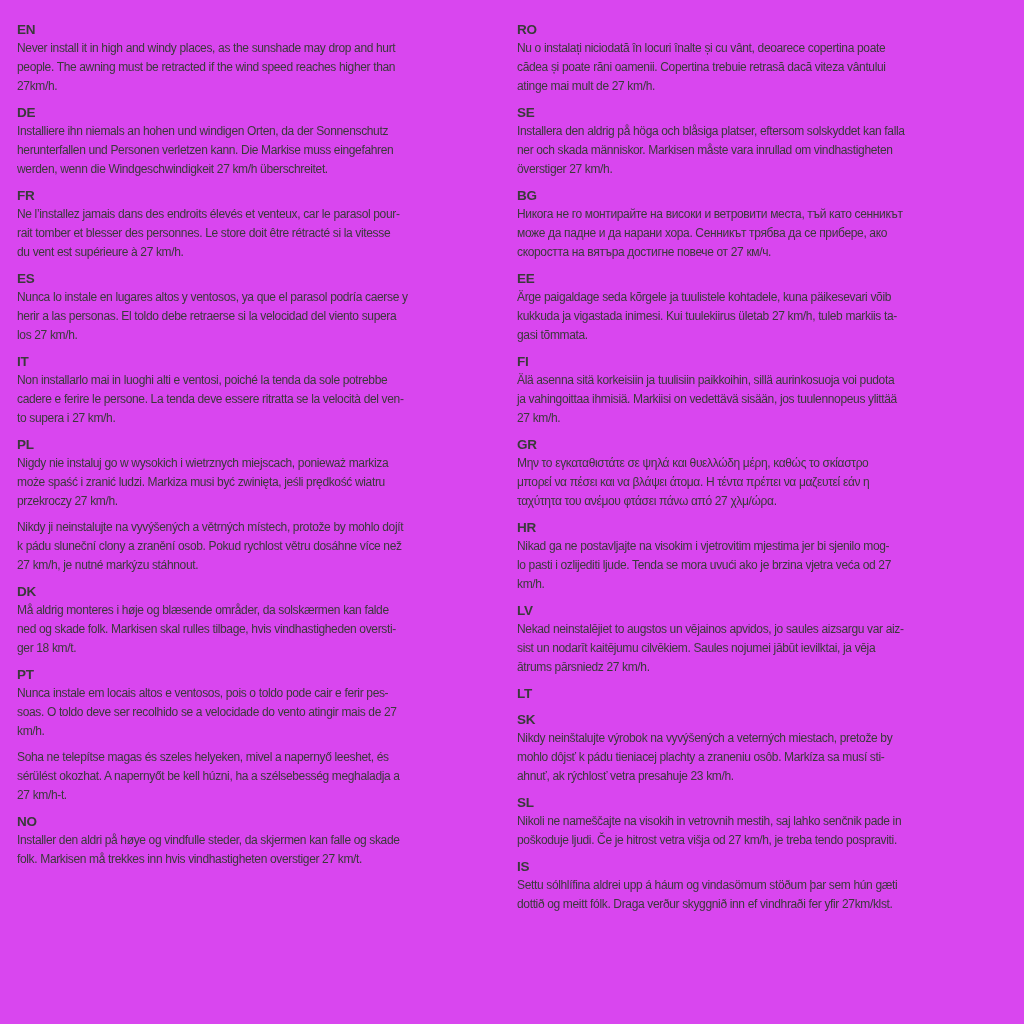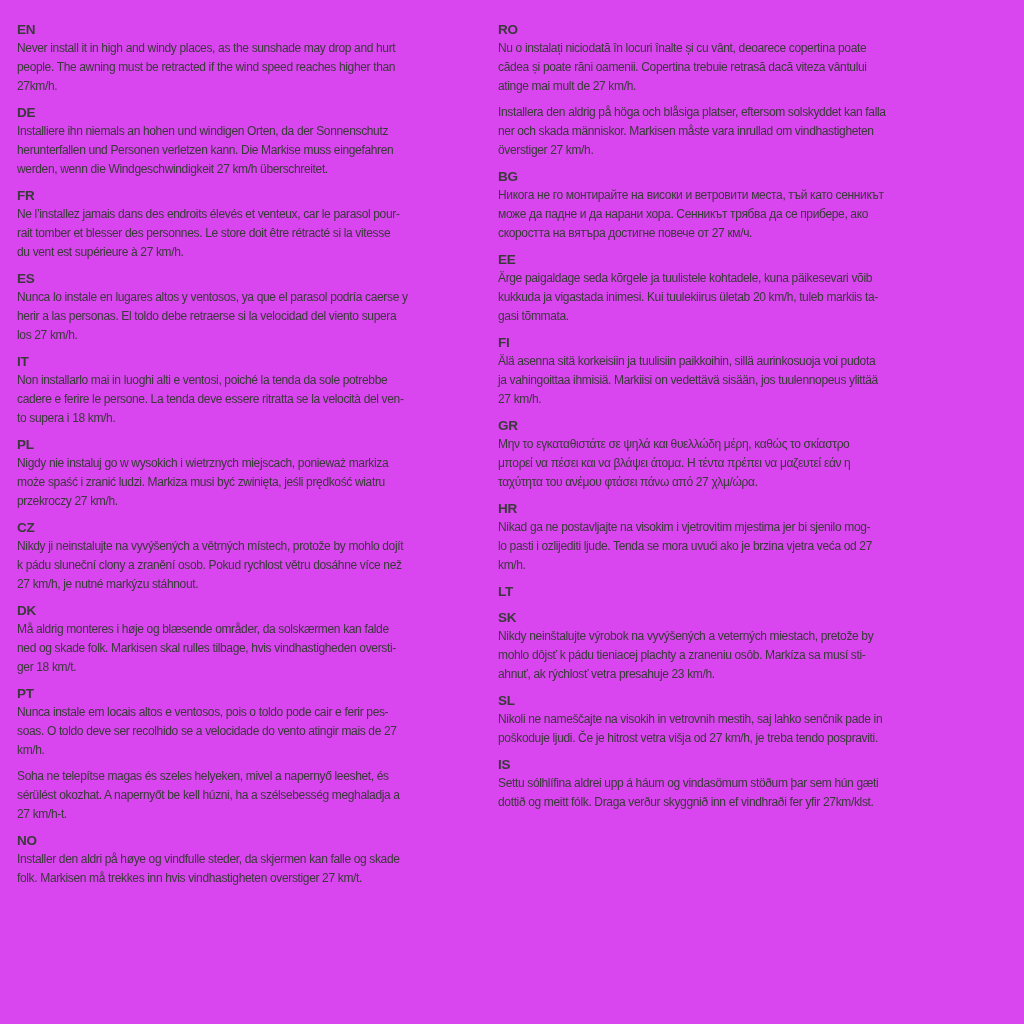--- a/index.html
+++ b/index.html
@@ -14,21 +14,21 @@
     background: #d946ef;
     font-family: "Liberation Sans", sans-serif;
     color: #3a3a3a;
     overflow: hidden;
   }
   .col {
     position: absolute;
     top: 20px;
   }
   .col-left  { left: 17px;  width: 486px; }
-  .col-right { left: 498px; width: 496px; }
+  .col-right { left: 517px; width: 496px; }
   .lang { margin: 0 0 7px 0; }
   .code {
     font-size: 13.5px;
     font-weight: bold;
     line-height: 19px;
     margin: 0;
     letter-spacing: -0.2px;
   }
   .body {
     font-size: 12px;
@@ -65,30 +65,29 @@
     <section class="lang">
       <h2 class="code">ES</h2>
       <p class="body">Nunca lo instale en lugares altos y ventosos, ya que el parasol podría caerse y
 herir a las personas. El toldo debe retraerse si la velocidad del viento supera
 los 27 km/h.</p>
     </section>
     <section class="lang">
       <h2 class="code">IT</h2>
       <p class="body">Non installarlo mai in luoghi alti e ventosi, poiché la tenda da sole potrebbe
 cadere e ferire le persone. La tenda deve essere ritratta se la velocità del ven-
-to supera i 18 km/h.</p>
+to supera i 27 km/h.</p>
     </section>
     <section class="lang">
       <h2 class="code">PL</h2>
       <p class="body">Nigdy nie instaluj go w wysokich i wietrznych miejscach, ponieważ markiza
 może spaść i zranić ludzi. Markiza musi być zwinięta, jeśli prędkość wiatru
 przekroczy 27 km/h.</p>
     </section>
     <section class="lang">
-      <h2 class="code">CZ</h2>
       <p class="body">Nikdy ji neinstalujte na vyvýšených a větrných místech, protože by mohlo dojít
 k pádu sluneční clony a zranění osob. Pokud rychlost větru dosáhne více než
 27 km/h, je nutné markýzu stáhnout.</p>
     </section>
     <section class="lang">
       <h2 class="code">DK</h2>
       <p class="body">Må aldrig monteres i høje og blæsende områder, da solskærmen kan falde
 ned og skade folk. Markisen skal rulles tilbage, hvis vindhastigheden oversti-
 ger 18 km/t.</p>
     </section>
@@ -111,53 +110,60 @@
   </div>
 
   <div class="col col-right">
     <section class="lang">
       <h2 class="code">RO</h2>
       <p class="body">Nu o instalați niciodată în locuri înalte și cu vânt, deoarece copertina poate
 cădea și poate răni oamenii. Copertina trebuie retrasă dacă viteza vântului
 atinge mai mult de 27 km/h.</p>
     </section>
     <section class="lang">
+      <h2 class="code">SE</h2>
       <p class="body">Installera den aldrig på höga och blåsiga platser, eftersom solskyddet kan falla
 ner och skada människor. Markisen måste vara inrullad om vindhastigheten
 överstiger 27 km/h.</p>
     </section>
     <section class="lang">
       <h2 class="code">BG</h2>
       <p class="body">Никога не го монтирайте на високи и ветровити места, тъй като сенникът
 може да падне и да нарани хора. Сенникът трябва да се прибере, ако
 скоростта на вятъра достигне повече от 27 км/ч.</p>
     </section>
     <section class="lang">
       <h2 class="code">EE</h2>
       <p class="body">Ärge paigaldage seda kõrgele ja tuulistele kohtadele, kuna päikesevari võib
-kukkuda ja vigastada inimesi. Kui tuulekiirus ületab 20 km/h, tuleb markiis ta-
+kukkuda ja vigastada inimesi. Kui tuulekiirus ületab 27 km/h, tuleb markiis ta-
 gasi tõmmata.</p>
     </section>
     <section class="lang">
       <h2 class="code">FI</h2>
       <p class="body">Älä asenna sitä korkeisiin ja tuulisiin paikkoihin, sillä aurinkosuoja voi pudota
 ja vahingoittaa ihmisiä. Markiisi on vedettävä sisään, jos tuulennopeus ylittää
 27 km/h.</p>
     </section>
     <section class="lang">
       <h2 class="code">GR</h2>
       <p class="body">Μην το εγκαταθιστάτε σε ψηλά και θυελλώδη μέρη, καθώς το σκίαστρο
 μπορεί να πέσει και να βλάψει άτομα. Η τέντα πρέπει να μαζευτεί εάν η
 ταχύτητα του ανέμου φτάσει πάνω από 27 χλμ/ώρα.</p>
     </section>
     <section class="lang">
       <h2 class="code">HR</h2>
       <p class="body">Nikad ga ne postavljajte na visokim i vjetrovitim mjestima jer bi sjenilo mog-
 lo pasti i ozlijediti ljude. Tenda se mora uvući ako je brzina vjetra veća od 27
 km/h.</p>
+    </section>
+    <section class="lang">
+      <h2 class="code">LV</h2>
+      <p class="body">Nekad neinstalējiet to augstos un vējainos apvidos, jo saules aizsargu var aiz-
+sist un nodarīt kaitējumu cilvēkiem. Saules nojumei jābūt ievilktai, ja vēja
+ātrums pārsniedz 27 km/h.</p>
     </section>
     <section class="lang">
       <h2 class="code">LT</h2>
     </section>
     <section class="lang">
       <h2 class="code">SK</h2>
       <p class="body">Nikdy neinštalujte výrobok na vyvýšených a veterných miestach, pretože by
 mohlo dôjsť k pádu tieniacej plachty a zraneniu osôb. Markíza sa musí sti-
 ahnuť, ak rýchlosť vetra presahuje 23 km/h.</p>
     </section>

